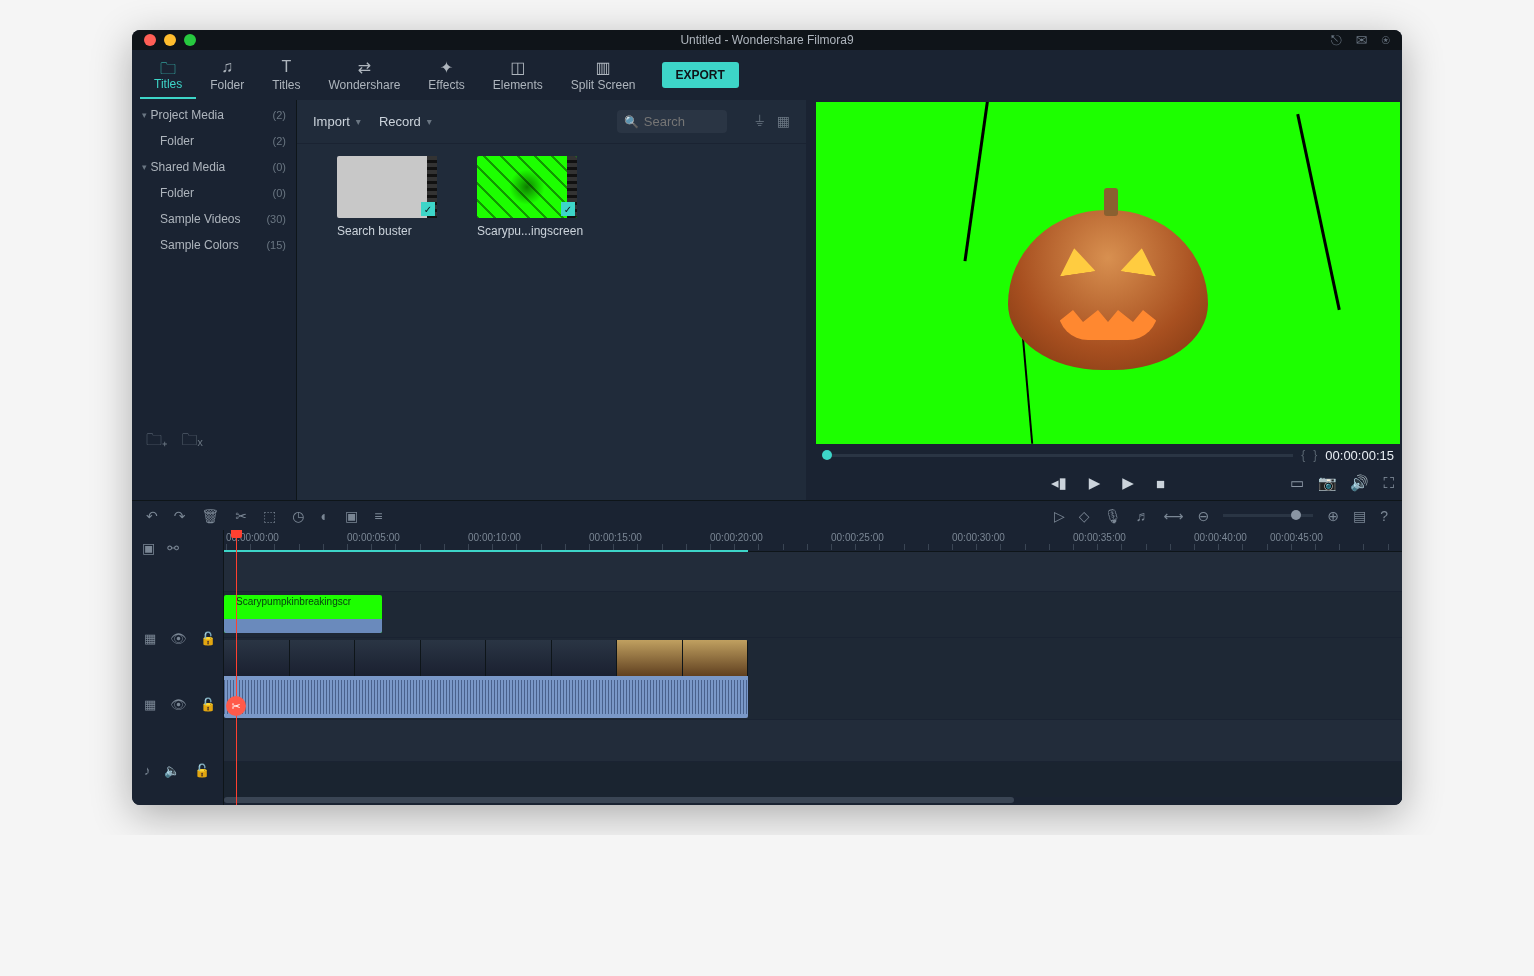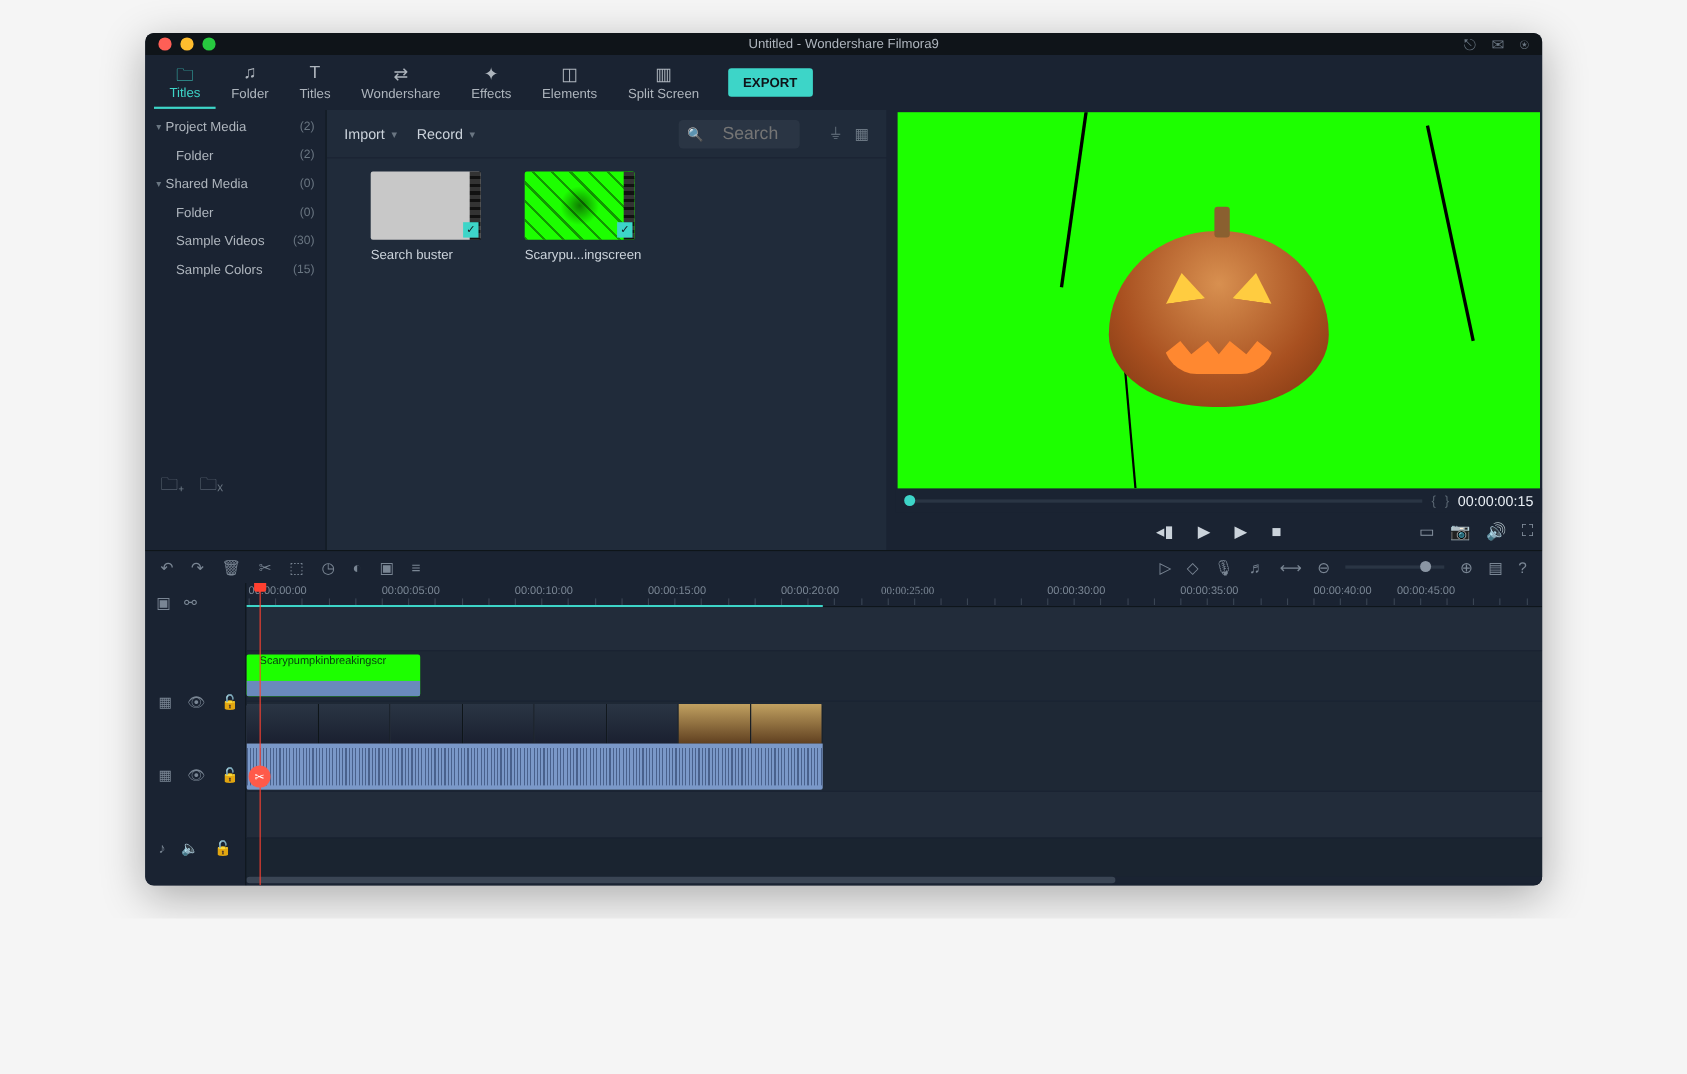--- a/index.html
+++ b/index.html
@@ -28,21 +28,21 @@
 .srow .lab{flex:1;}
 .srow .cnt{color:#6a7682;font-size:11px;}
 .srow.indent .lab{padding-left:18px;}
 .sidefoot{position:absolute;display:flex;gap:14px;padding:10px 14px;color:#6a7682;margin-top:160px;}
 
 .mediapanel{flex:1;background:#202b3a;display:flex;flex-direction:column;}
 .mediabar{height:44px;display:flex;align-items:center;padding:0 16px;gap:18px;border-bottom:1px solid #1a2332;}
 .dropdown{color:#cbd3db;font-size:13px;display:flex;align-items:center;gap:6px;cursor:pointer;}
 .dropdown .dd{font-size:10px;color:#6a7682;}
 .search{margin-left:auto;background:#2a3544;border-radius:4px;display:flex;align-items:center;padding:4px 8px;width:110px;}
-.search input{background:none;border:none;color:#aeb5bd;font-size:16px;width:80px;outline:none;margin-left:13px;}
+.search input{background:none;border:none;color:#aeb5bd;font-size:13px;width:80px;outline:none;}
 .search .sic{color:#6a7682;font-size:12px;margin-right:4px;}
 .barend{display:flex;gap:12px;color:#6a7682;margin-left:10px;font-size:14px;}
 
 .thumbs{padding:12px 40px;display:flex;gap:40px;}
 .thumb{width:100px;cursor:pointer;}
 .thumb .img{width:100px;height:62px;border-radius:2px;position:relative;}
 .thumb .img.bb{background:#c8c8c8;}
 .thumb .img.sp{background:#1dff00;position:relative;overflow:hidden;}
 .thumb .img.sp::before{content:"";position:absolute;inset:0;background:radial-gradient(circle at 50% 50%,rgba(0,0,0,0.5) 0%,transparent 30%),repeating-linear-gradient(45deg,rgba(0,0,0,0.4) 0 2px,transparent 2px 12px);}
 .thumb .chk{position:absolute;bottom:2px;right:2px;width:14px;height:14px;background:#3dd5c8;color:#0f1419;font-size:10px;display:flex;align-items:center;justify-content:center;}
@@ -341,21 +341,21 @@
           <div class="rtick" style="left: 389.2px;"></div>
           <div class="rtick" style="left: 413.4px;"></div>
           <div class="rtick" style="left: 437.6px;"></div>
           <div class="rtick" style="left: 461.8px;"></div>
           <div class="rmark" style="left: 486px;">00:00:20:00</div>
           <div class="rtick" style="left: 486px;"></div>
           <div class="rtick" style="left: 510.2px;"></div>
           <div class="rtick" style="left: 534.4px;"></div>
           <div class="rtick" style="left: 558.6px;"></div>
           <div class="rtick" style="left: 582.8px;"></div>
-          <div class="rmark" style="left: 577px; font-family: Liberation Serif, serif;">00:00:25:00</div>
+          <div class="rmark" style="left: 607px;">00:00:25:00</div>
           <div class="rtick" style="left: 607px;"></div>
           <div class="rtick" style="left: 631.2px;"></div>
           <div class="rtick" style="left: 655.4px;"></div>
           <div class="rtick" style="left: 679.6px;"></div>
           <div class="rtick" style="left: 703.8px;"></div>
           <div class="rmark" style="left: 728px;">00:00:30:00</div>
           <div class="rtick" style="left: 728px;"></div>
           <div class="rtick" style="left: 752.2px;"></div>
           <div class="rtick" style="left: 776.4px;"></div>
           <div class="rtick" style="left: 800.6px;"></div>

